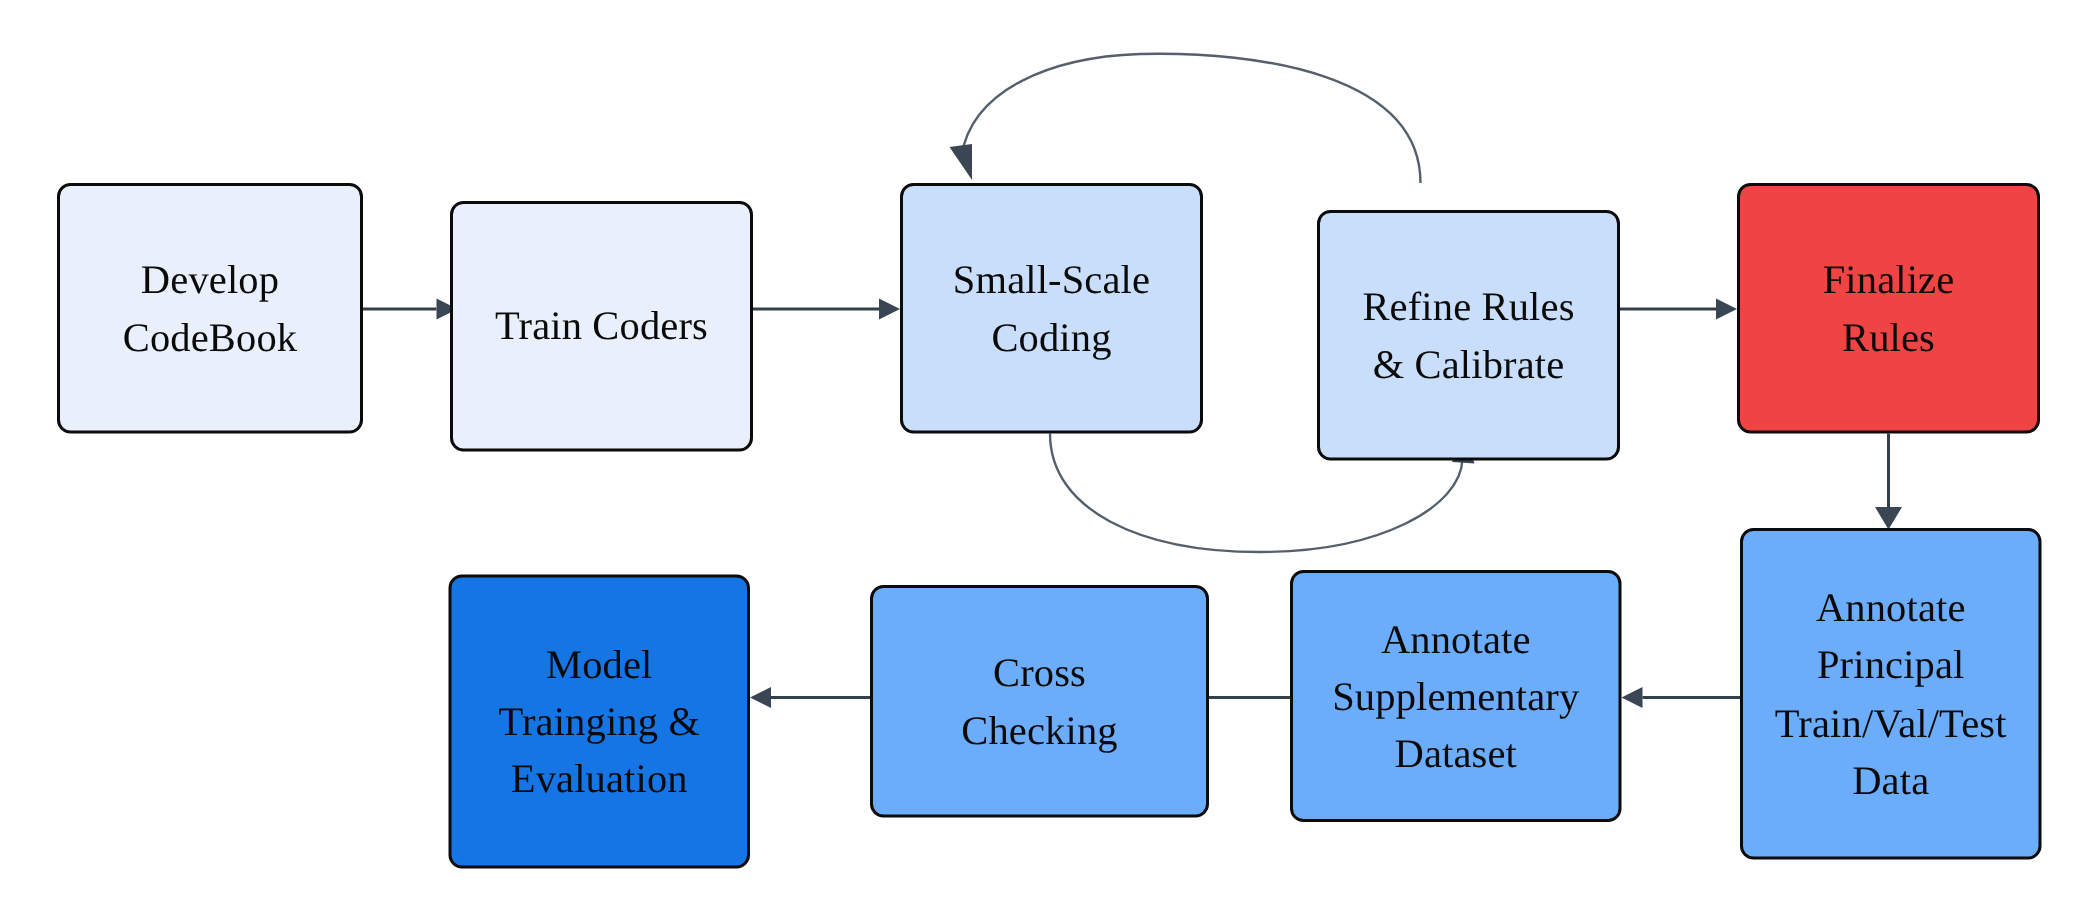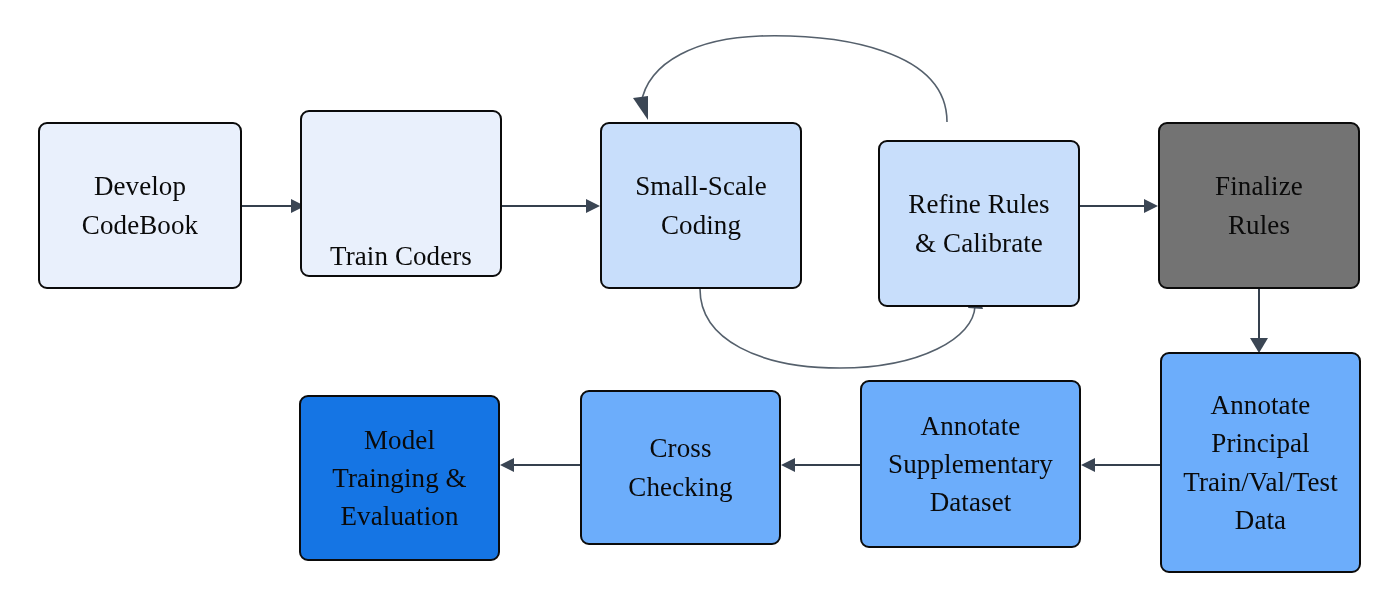--- a/index.html
+++ b/index.html
@@ -115,56 +115,56 @@
       <polygon class="arrow-head" points="514,458 500,465 514,472" fill="#35404d"></polygon>
     </g>
 
   </svg>
 
   <div class="node" style="left: 38px; top: 122px; width: 204px; height: 167px; background: rgb(233, 240, 252); font-size: 27px;">
     <span class="label">Develop
 CodeBook</span>
   </div>
 
-  <div class="node" style="left: 300px; top: 110px; width: 202px; height: 167px; background: rgb(233, 240, 252); font-size: 27px; align-items: flex-end;">
+  <div class="node" style="left: 300px; top: 134px; width: 202px; height: 167px; background: rgb(233, 240, 252); font-size: 27px;">
     <span class="label">Train Coders</span>
   </div>
 
   <div class="node" style="left: 600px; top: 122px; width: 202px; height: 167px; background: rgb(200, 222, 251); font-size: 27px; text-align: center;">
     <span class="label">Small-Scale
 Coding</span>
   </div>
 
   <div class="node" style="left: 878px; top: 140px; width: 202px; height: 167px; background: rgb(200, 222, 251); font-size: 27px;">
     <span class="label">Refine Rules
 &amp; Calibrate</span>
   </div>
 
-  <div class="node" style="left: 1158px; top: 122px; width: 202px; height: 167px; background: #737373; font-size: 27px;">
+  <div class="node" style="left: 1158px; top: 122px; width: 202px; height: 167px; background: #ef4444; font-size: 27px;">
     <span class="label">Finalize
 Rules</span>
   </div>
 
   <div class="node" style="left: 1160px; top: 352px; width: 201px; height: 221px; background: rgb(108, 173, 251); font-size: 27px;">
     <span class="label">Annotate
 Principal
 Train/Val/Test
 Data</span>
   </div>
 
   <div class="node" style="left: 860px; top: 380px; width: 221px; height: 168px; background: rgb(108, 173, 251); font-size: 27px;">
     <span class="label">Annotate
 Supplementary
 Dataset</span>
   </div>
 
-  <div class="node" style="left: 580px; top: 390px; width: 201px; height: 155px; background: rgb(108, 173, 251); font-size: 27px;">
+  <div class="node" style="left: 580px; top: 390px; width: 226px; height: 155px; background: rgb(108, 173, 251); font-size: 27px;">
     <span class="label">Cross
 Checking</span>
   </div>
 
-  <div class="node" style="left: 299px; top: 383px; width: 201px; height: 166px; background: rgb(21, 117, 228); font-size: 27px; margin-top: 12px;">
+  <div class="node" style="left: 299px; top: 383px; width: 201px; height: 196px; background: rgb(21, 117, 228); font-size: 27px;">
     <span class="label">Model
 Trainging &amp;
 Evaluation</span>
   </div>
 
 </div>
 
 </body></html>

